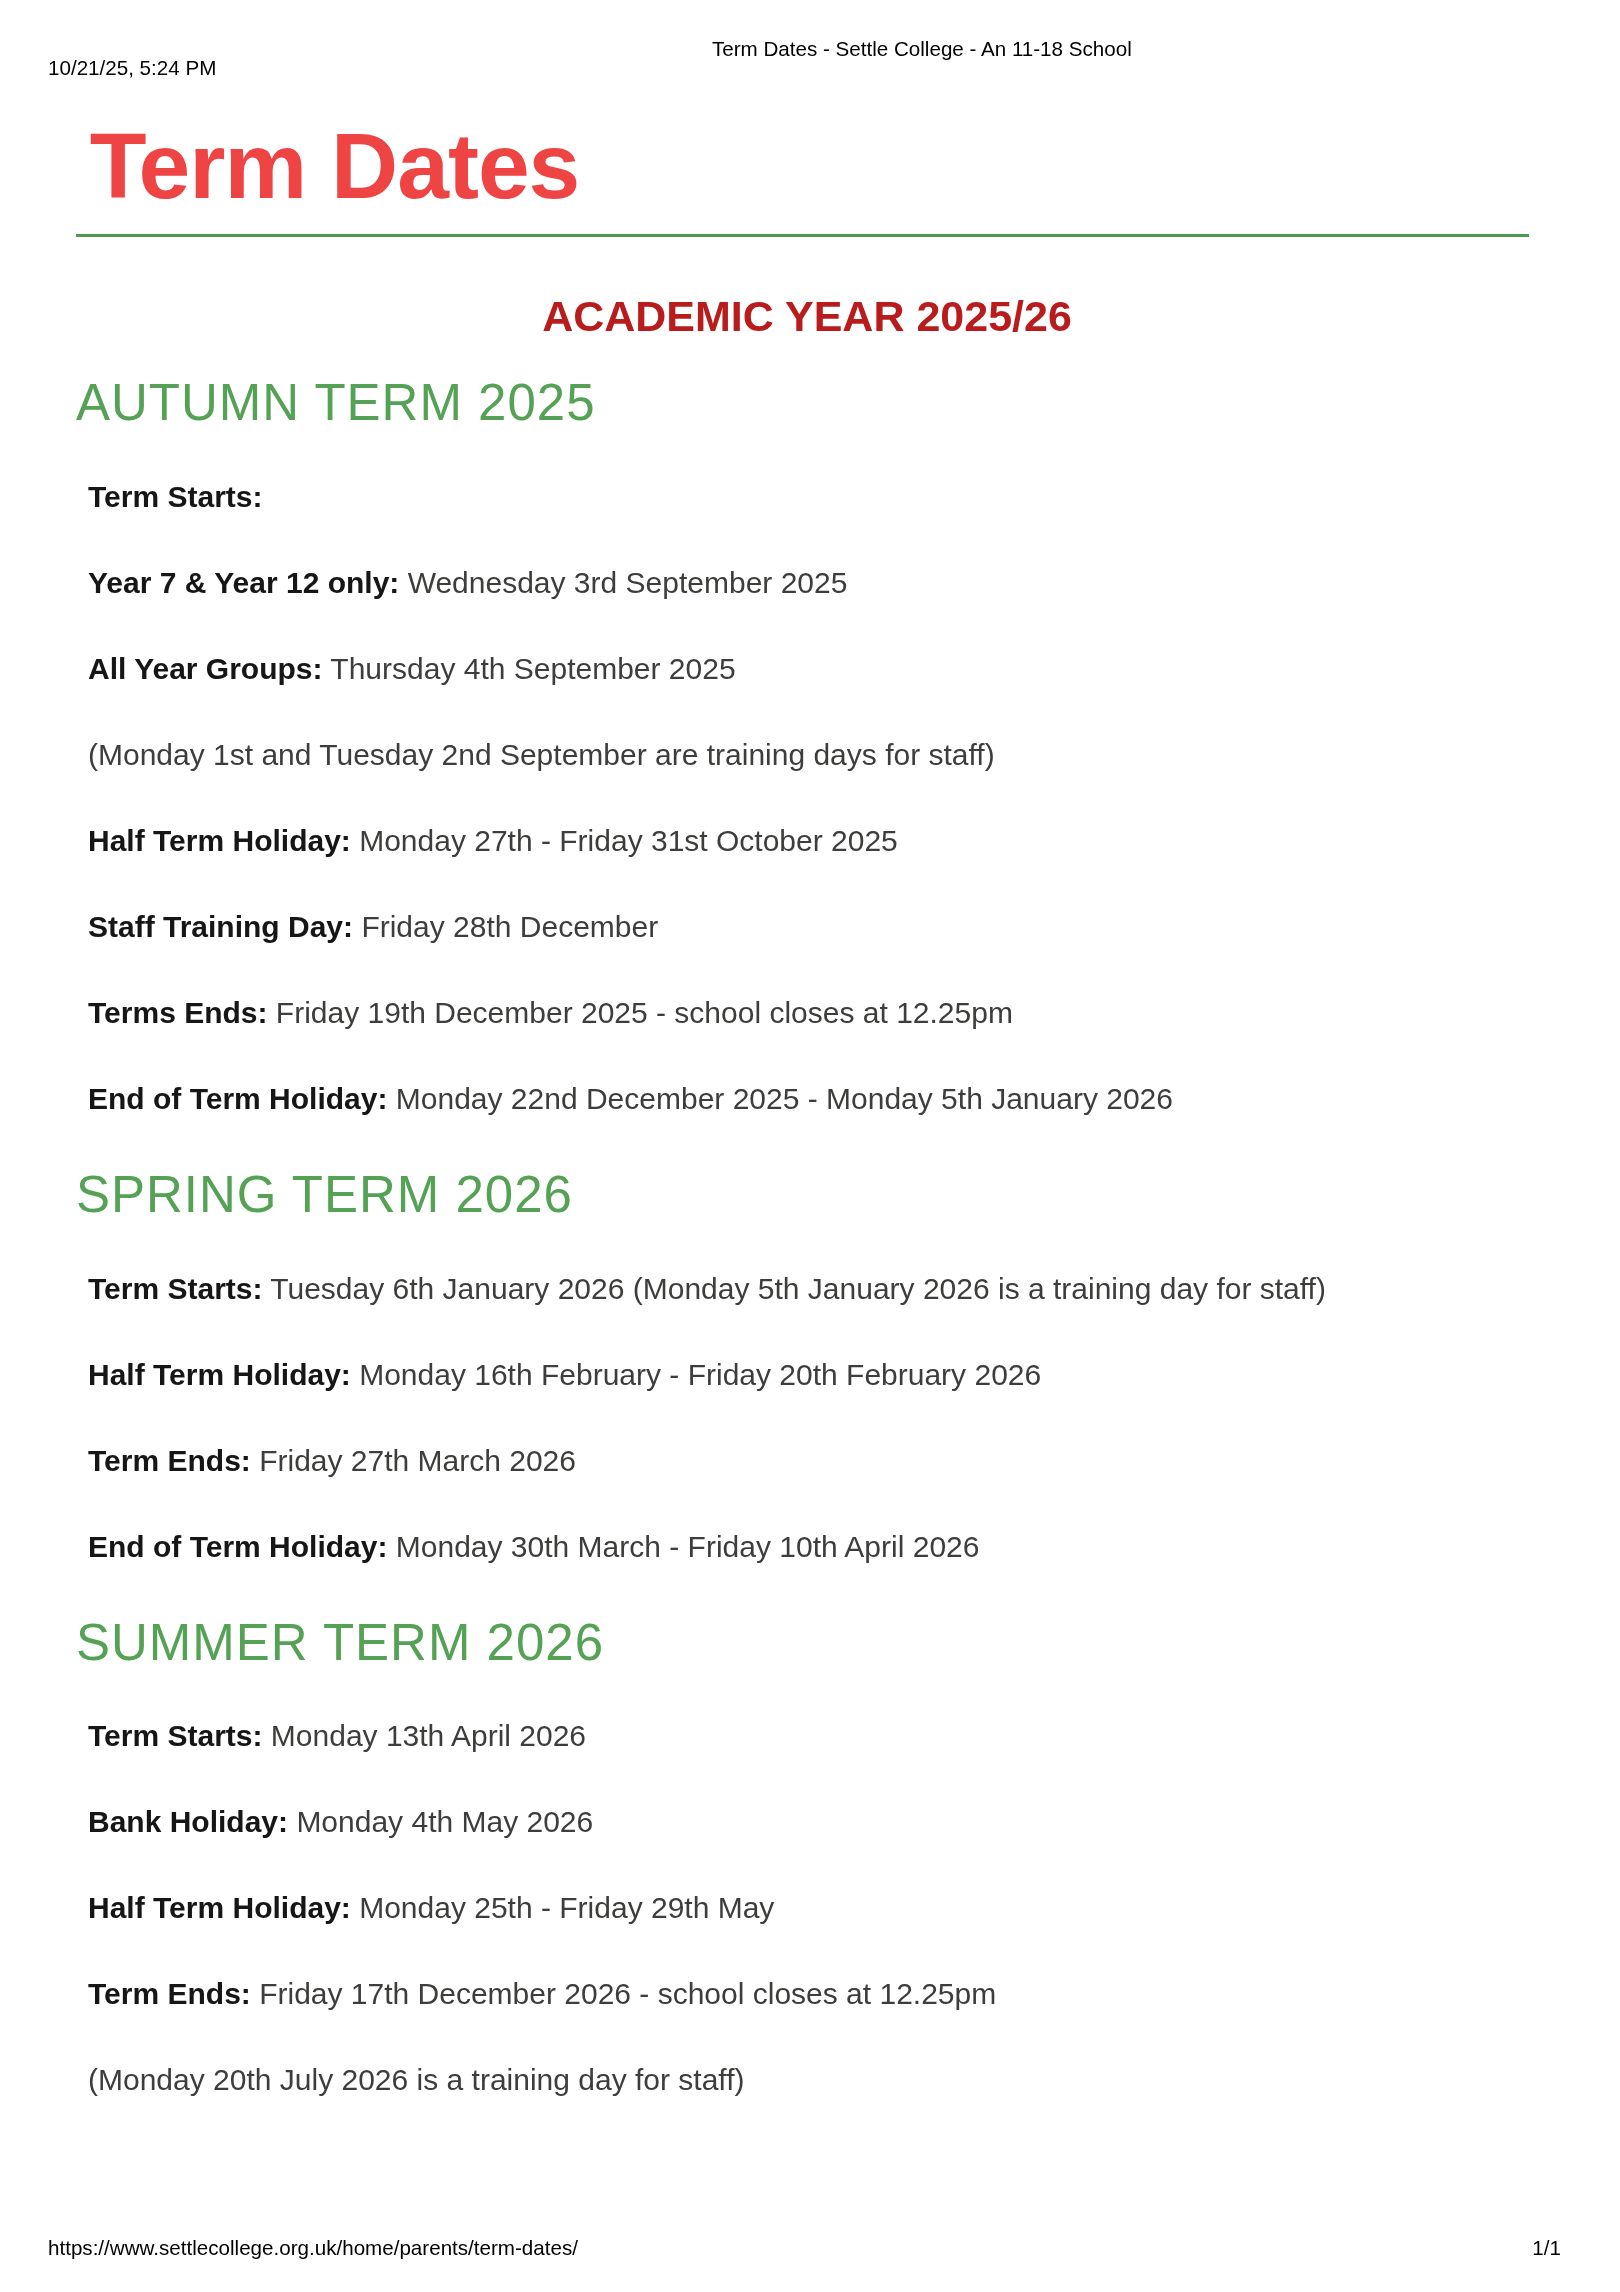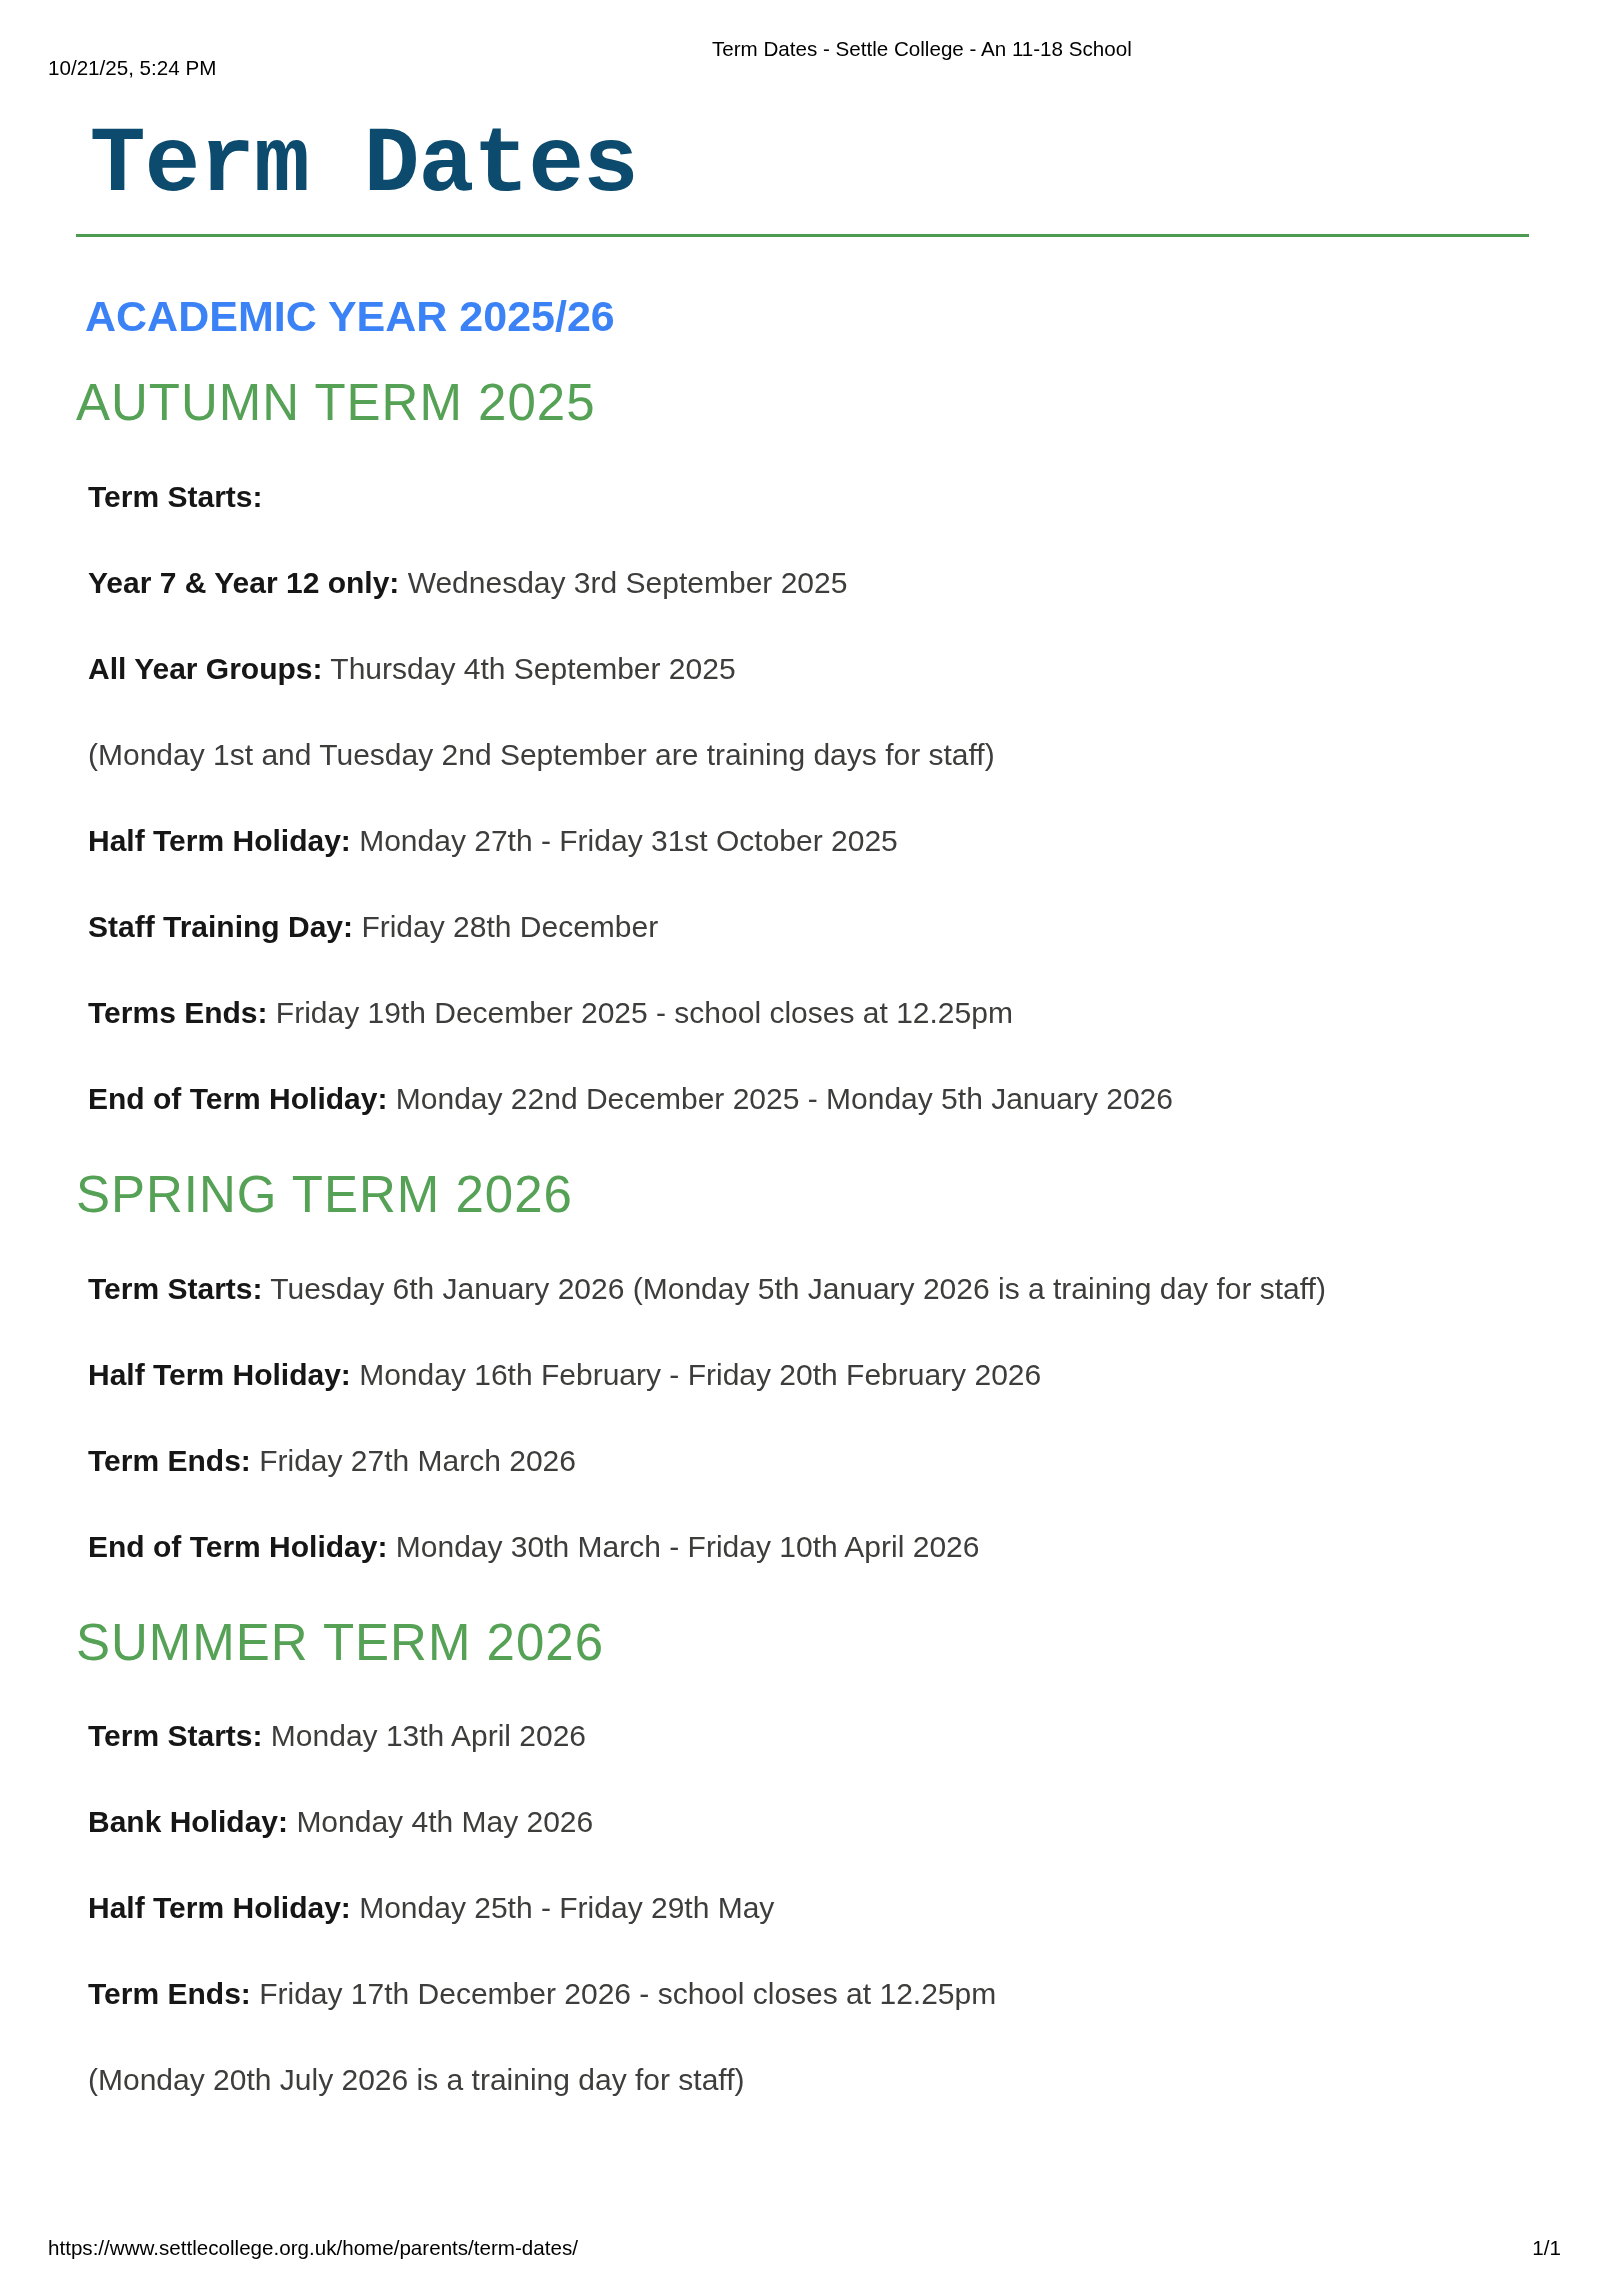--- a/index.html
+++ b/index.html
@@ -32,34 +32,34 @@
   
   .content {
     padding: 114px 91px 0 76px;
   }
   h1.page-title {
     margin: 0 0 0 13.7px;
     font-size: 93px;
     line-height: 1.12;
     font-weight: 700;
     letter-spacing: -1px;
-    color: #0c4a6e;
-    font-family: Liberation Mono, monospace;
+    color: #ef4444;
   }
   hr.title-rule {
     border: none;
     border-top: 3.9px solid var(--accent-green, #4d9b50);
     margin: 15.7px 0 0 0;
   }
   h2.academic-year {
     margin: 55px 0 0 9px;
     font-size: 43px;
     line-height: 1.15;
     font-weight: 700;
-    color: #3b82f6;
+    color: #b91c1c;
+    text-align: center;
   }
   section { margin: 0; padding: 0; }
   h3.term-heading {
     margin: 33px 0 45px 0;
     font-size: 51px;
     line-height: 1.15;
     font-weight: 400;
     letter-spacing: 1px;
     color: var(--heading-green, #55a155);
   }

